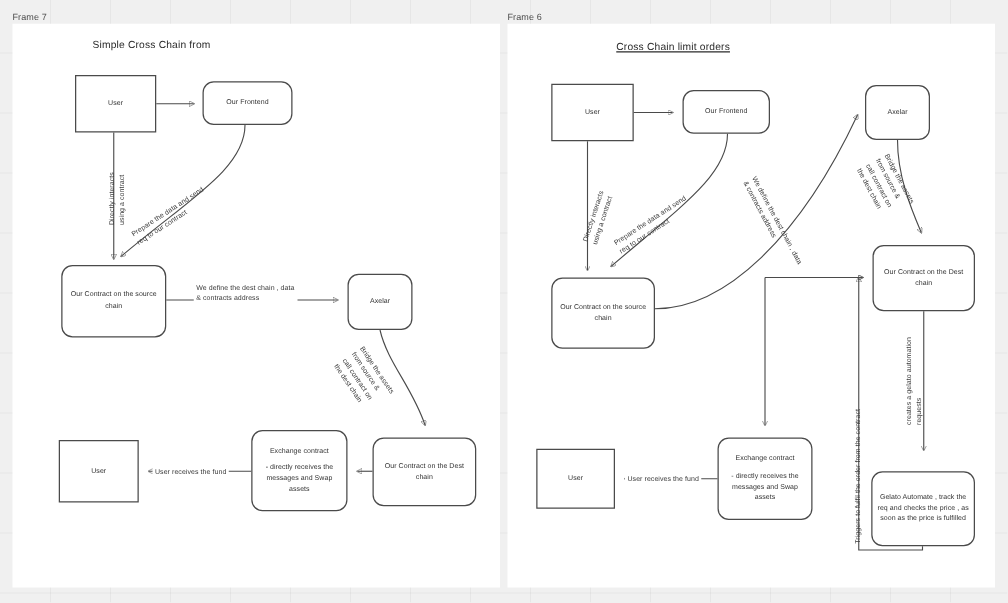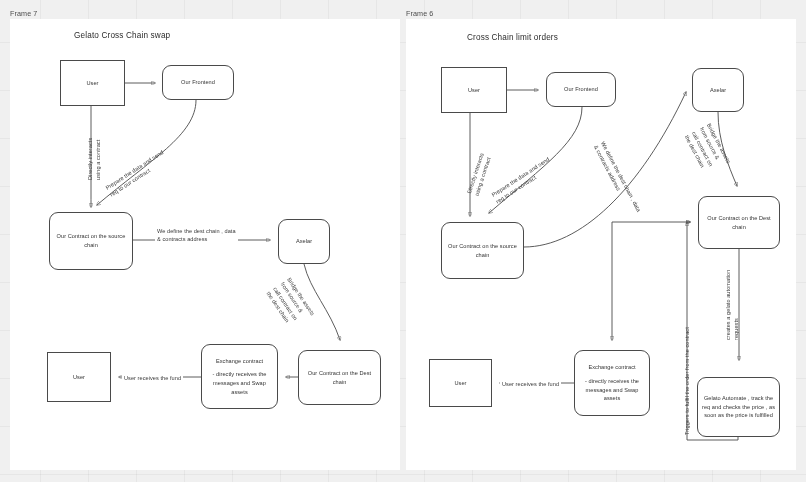--- a/index.html
+++ b/index.html
@@ -78,21 +78,21 @@
   }
   .edge-label.plain { background: #ffffff; padding: 0 2px; }
 </style>
 </head>
 <body>
 
 <div id="canvas">
 
   <div class="frame-label" style="left:10px; top:9px;">Frame 7</div>
   <div class="frame" style="left:10px; top:19px; width:390px; height:451px;"></div>
-  <div class="frame-title" style="left:74px; top:31px;">Gelato Cross Chain swap</div>
+  <div class="frame-title" style="left:74px; top:31px;">Simple Cross Chain from</div>
 
   <div class="node sharp" style="left:60px; top:60px; width:65px; height:46px;">
     <span class="inner">User</span>
   </div>
 
   <div class="node rounded" style="left:162px; top:65px; width:72px; height:35px;">
     <span class="inner">Our Frontend</span>
   </div>
 
   <div class="node rounded" style="left:49px; top:212px; width:84px; height:58px;">
@@ -114,21 +114,21 @@
       <span style="display:block;">- directly receives the messages and Swap assets</span>
     </span>
   </div>
 
   <div class="node sharp" style="left:47px; top:352px; width:64px; height:50px;">
     <span class="inner">User</span>
   </div>
 
   <div class="frame-label" style="left:406px; top:9px;">Frame 6</div>
   <div class="frame" style="left:406px; top:19px; width:390px; height:451px;"></div>
-  <div class="frame-title" style="left:467px; top:33px;">Cross Chain limit orders</div>
+  <div class="frame-title" style="left:493px; top:33px;text-decoration:underline;">Cross Chain limit orders</div>
 
   <div class="node sharp" style="left:441px; top:67px; width:66px; height:46px;">
     <span class="inner">User</span>
   </div>
 
   <div class="node rounded" style="left:546px; top:72px; width:70px; height:35px;">
     <span class="inner">Our Frontend</span>
   </div>
 
   <div class="node rounded" style="left:692px; top:68px; width:52px; height:44px;">

